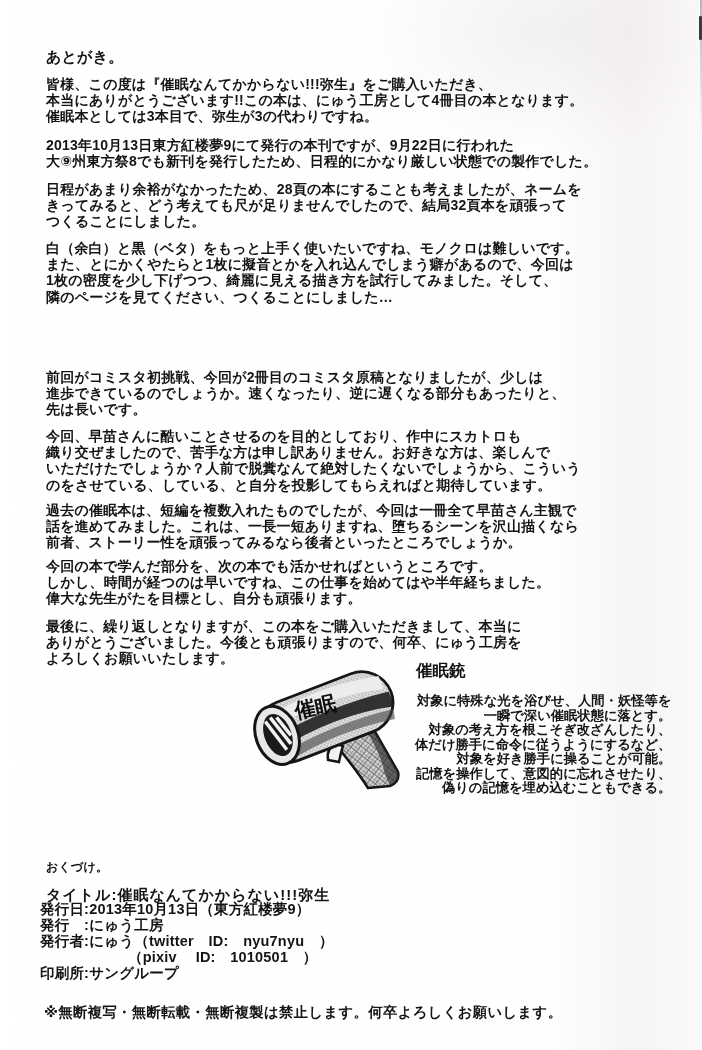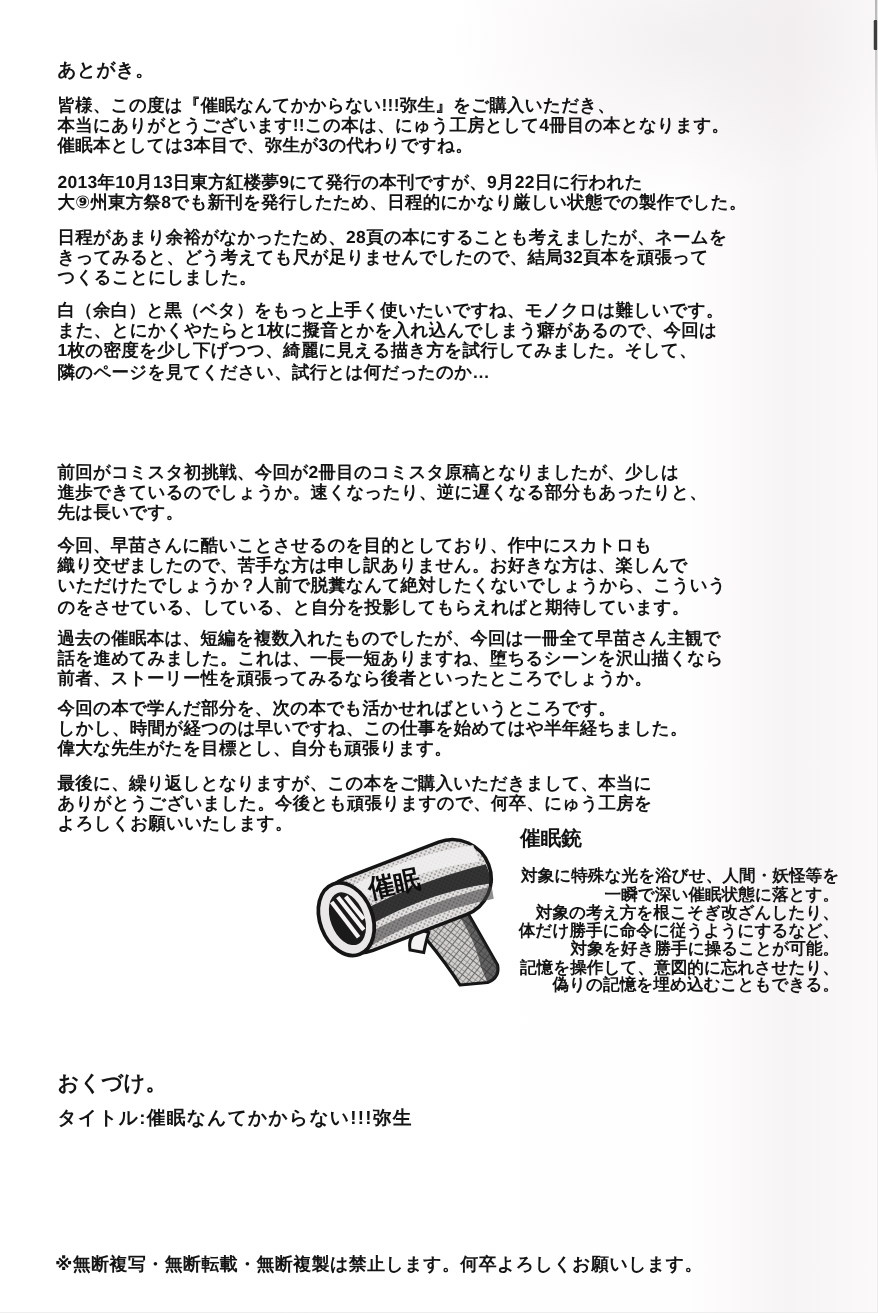--- a/index.html
+++ b/index.html
@@ -21,21 +21,21 @@
     white-space:pre-line;
     letter-spacing:0.2px;
     color:#141414;
     margin:16px;
   }
   .afterword-title { font-size:15px; }
   .gun-title { position:absolute; left:416px; top:660px; font-size:16.5px; font-weight:700; margin:0; }
   .gun-desc  { position:absolute; left:415px; top:694px; font-size:13.3px; line-height:14.5px;
                font-weight:700; white-space:pre-line; margin:0; letter-spacing:0;text-align:right; }
   .gun-art   { position:absolute; left:240px; top:656px; }
-  .colophon-title { top:843px; font-size:17px;font-family:Liberation Serif, serif; }
+  .colophon-title { top:843px; font-size:12px;font-family:Liberation Serif, serif; }
   .book-title { top:871px; font-size:15px; letter-spacing:1px; }
   .colophon-lines { position:absolute; left:40px; top:901px; font-weight:700;
                     font-size:14.5px; line-height:16px; letter-spacing:0.2px; }
   .colophon-lines div { margin:0; }
   .indent { margin-left:88px !important; }
   .notice { top:988px; left:28px; font-size:14.3px; letter-spacing:0.4px; }
   .edge-mark { position:absolute; right:0; top:16px; width:3px; height:24px;
                background:#3c3c3c; border-radius:1px; filter:blur(0.6px); }
   .edge-shade { position:absolute; right:0; top:0; width:2px; height:140px;
                 background:linear-gradient(to bottom, rgba(60,60,60,0.35), rgba(0,0,0,0)); }
@@ -53,21 +53,21 @@
 本当にありがとうございます!!この本は、にゅう工房として4冊目の本となります。
 催眠本としては3本目で、弥生が3の代わりですね。</p>
   <p class="txt" style="top:121px">2013年10月13日東方紅楼夢9にて発行の本刊ですが、9月22日に行われた
 大⑨州東方祭8でも新刊を発行したため、日程的にかなり厳しい状態での製作でした。</p>
   <p class="txt" style="top:165px">日程があまり余裕がなかったため、28頁の本にすることも考えましたが、ネームを
 きってみると、どう考えても尺が足りませんでしたので、結局32頁本を頑張って
 つくることにしました。</p>
   <p class="txt" style="top:224px">白（余白）と黒（ベタ）をもっと上手く使いたいですね、モノクロは難しいです。
 また、とにかくやたらと1枚に擬音とかを入れ込んでしまう癖があるので、今回は
 1枚の密度を少し下げつつ、綺麗に見える描き方を試行してみました。そして、
-隣のページを見てください、試行とは何だったのか…</p>
+隣のページを見てください、つくることにしました…</p>
   <p class="txt" style="top:353px">前回がコミスタ初挑戦、今回が2冊目のコミスタ原稿となりましたが、少しは
 進歩できているのでしょうか。速くなったり、逆に遅くなる部分もあったりと、
 先は長いです。</p>
   <p class="txt" style="top:486px">過去の催眠本は、短編を複数入れたものでしたが、今回は一冊全て早苗さん主観で
 話を進めてみました。これは、一長一短ありますね、堕ちるシーンを沢山描くなら
 前者、ストーリー性を頑張ってみるなら後者といったところでしょうか。</p>
   <p class="txt" style="top:412px">今回、早苗さんに酷いことさせるのを目的としており、作中にスカトロも
 織り交ぜましたので、苦手な方は申し訳ありません。お好きな方は、楽しんで
 いただけたでしょうか？人前で脱糞なんて絶対したくないでしょうから、こういう
 のをさせている、している、と自分を投影してもらえればと期待しています。</p>
@@ -122,16 +122,23 @@
 一瞬で深い催眠状態に落とす。
 対象の考え方を根こそぎ改ざんしたり、
 体だけ勝手に命令に従うようにするなど、
 対象を好き勝手に操ることが可能。
 記憶を操作して、意図的に忘れさせたり、
 偽りの記憶を埋め込むこともできる。</p>
 
   <p class="txt colophon-title">おくづけ。</p>
   <p class="txt book-title">タイトル:催眠なんてかからない!!!弥生</p>
 
+  <div class="colophon-lines">
+    <div>発行日:2013年10月13日（東方紅楼夢9）</div>
+    <div>発行　:にゅう工房</div>
+    <div>発行者:にゅう（twitter　ID:　nyu7nyu　）</div>
+    <div class="indent">（pixiv　 ID:　1010501　）</div>
+    <div>印刷所:サングループ</div>
+  </div>
 
   <p class="txt notice">※無断複写・無断転載・無断複製は禁止します。何卒よろしくお願いします。</p>
 
 </div>
 
 </body></html>

